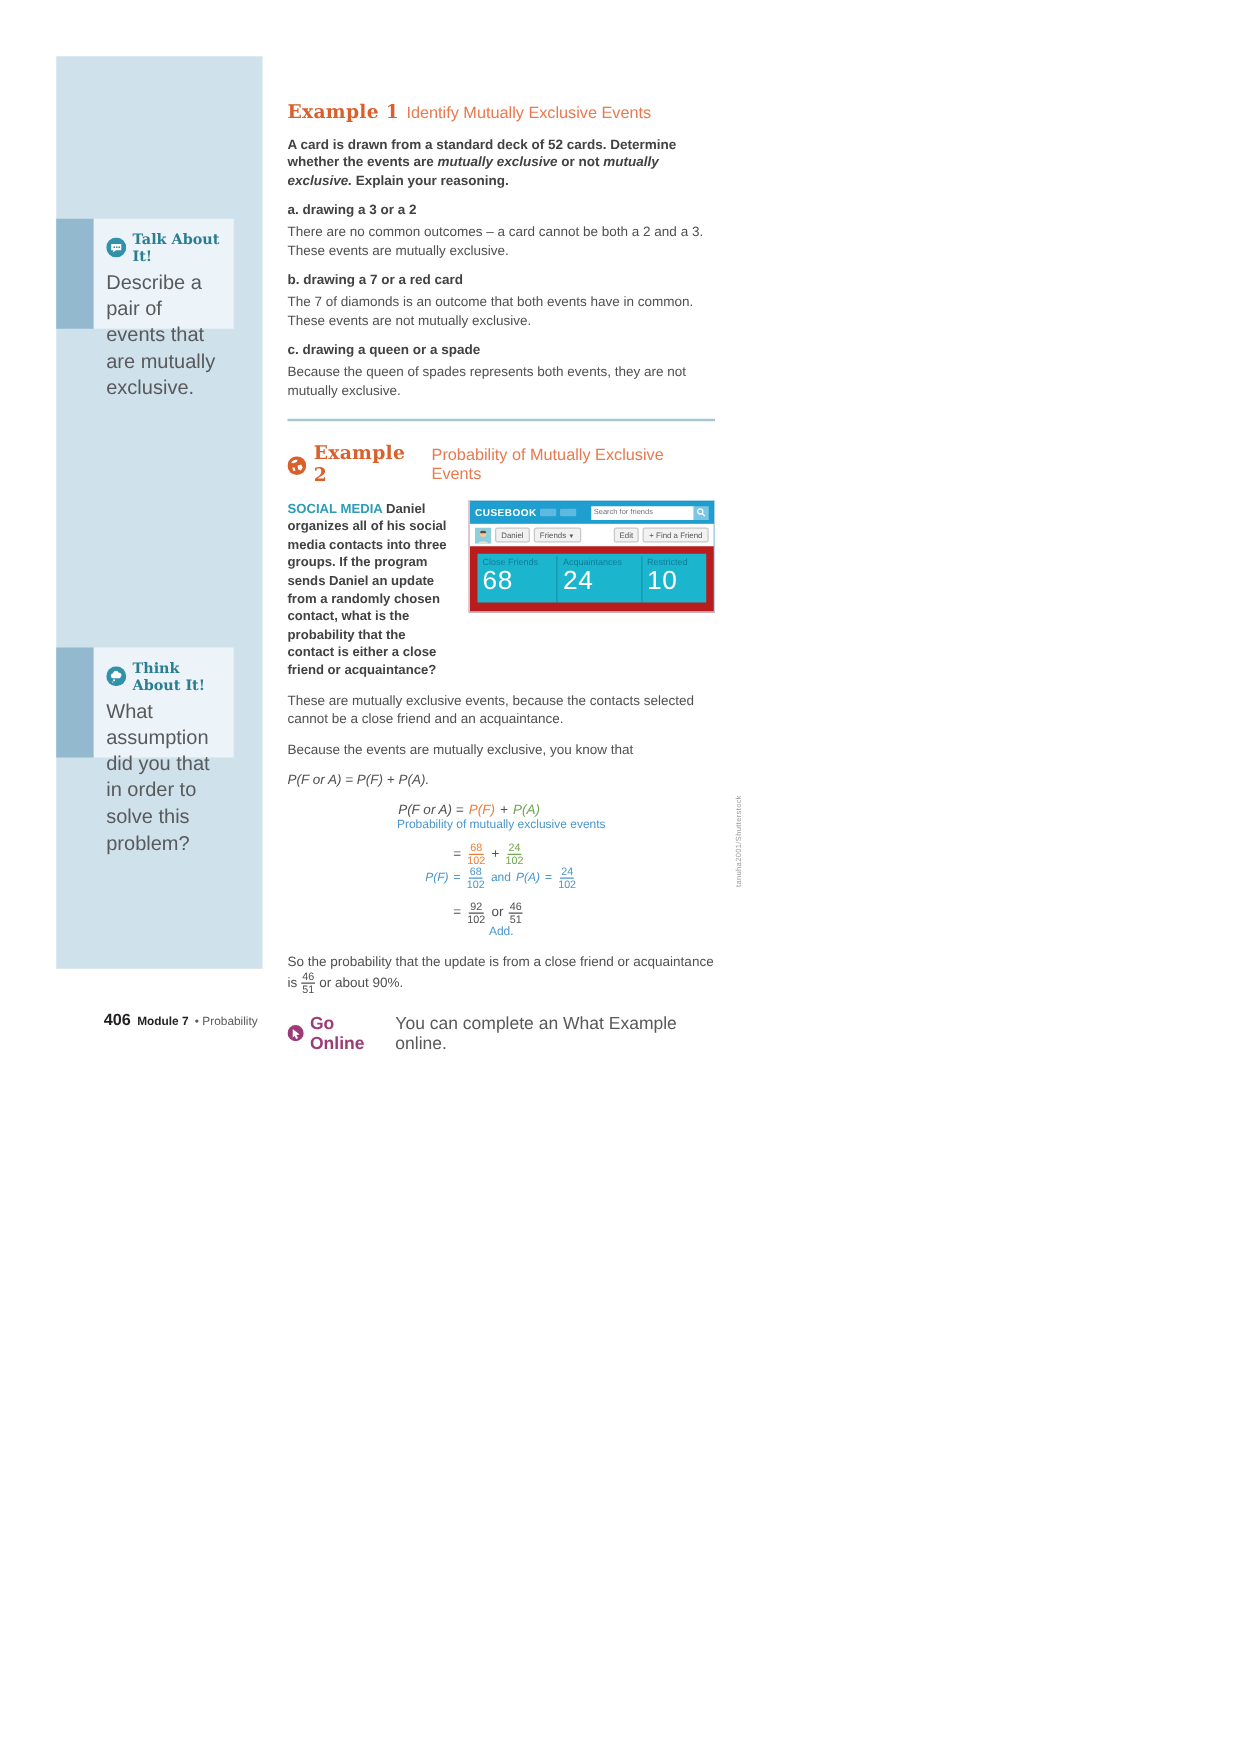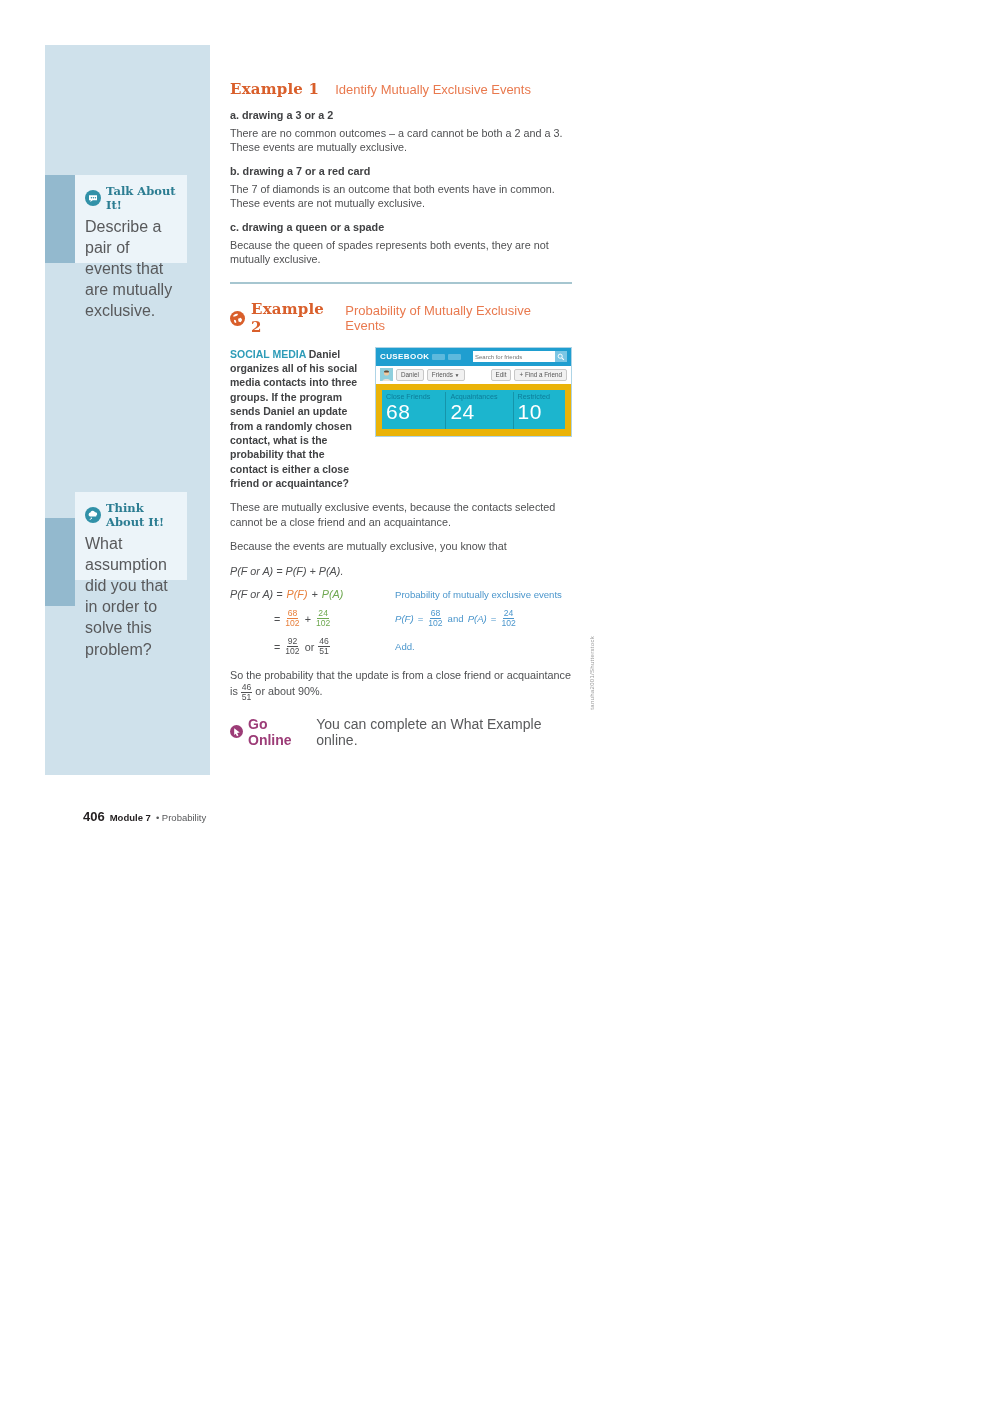--- a/index.html
+++ b/index.html
@@ -9,67 +9,67 @@
     font-family:"Liberation Sans", sans-serif;
     color:#4f5052; -webkit-font-smoothing:antialiased;
   }
 
   
   .side-col { position:absolute; left:45px; top:45px; width:165px; height:730px; background:#cfe1eb; }
   .side-box { position:absolute; left:30px; width:112px; background:#ecf4f9; padding:9px 8px 10px 10px; }
   .side-accent { position:absolute; left:0; width:30px; background:#93b9ce; }
   .talk-box   { top:130px; height:88px; }
   .talk-accent{ top:130px; height:88px; }
-  .think-box  { top:447px; height:88px; }
+  .think-box  { top:473px; height:88px; }
   .think-accent{ top:473px; height:88px; }
   .side-title-row { display:flex; align-items:center; gap:5px; margin-bottom:4px; }
   .side-title { font-family:"DejaVu Serif", serif; font-weight:bold; font-size:11.5px; color:#2c7d92; }
   .side-body  { font-size:16px; line-height:1.32; color:#58595b; }
 
   
   .main-col { position:absolute; left:230px; top:80px; width:342px; }
 
-  .ex-head { display:flex; align-items:baseline; gap:16px; margin-bottom:11px; }
+  .ex-head { display:flex; align-items:baseline; gap:6px; margin-bottom:11px; }
   .ex-label { font-family:"DejaVu Serif", serif; font-weight:bold; font-size:15px; color:#d95f2b; letter-spacing:.2px; }
   .ex-title { font-size:13px; color:#e9794e; }
   .ex2-head { display:flex; align-items:center; gap:6px; margin-bottom:11px; }
   .ex2-head .icon { flex:0 0 auto; position:relative; top:1px; }
 
   p.body  { font-size:10.8px; line-height:1.34; margin-bottom:10px; }
   p.bold  { font-weight:bold; color:#414244; }
   .bi     { font-style:italic; }
   .part-head { font-size:10.8px; font-weight:bold; color:#414244; margin-bottom:5px; }
   .part-body { margin-bottom:11px; }
 
   .divider { height:2px; background:#a6c6d0; margin:15px 0 16px; }
 
   .lead-teal { color:#2e9cb8; font-weight:bold; }
 
   
   .cb-float { float:right; width:197px; height:116px; margin-left:11px; }
-  .cb { width:197px; background:#eab308; border:1px solid #aed4e6; padding-bottom:7px; }
+  .cb { width:197px; background:#b91c1c; border:1px solid #aed4e6; padding-bottom:7px; }
   .cb-top { height:18px; background:#1f9ed0; display:flex; align-items:center; padding:0 4px; gap:3px; }
   .cb-logo { color:#ffffff; font-weight:bold; font-size:8px; letter-spacing:.4px; }
   .cb-navrect { width:13px; height:6px; background:rgba(255,255,255,.28); border-radius:1px; }
   .cb-search { margin-left:auto; display:flex; align-items:center; }
   .cb-search input { width:82px; height:11px; border:none; font-size:6px; padding:0 2px; color:#555; background:#fff; font-family:"Liberation Sans", sans-serif; }
   .cb-search .mag { width:12px; height:11px; background:#7cc6e4; display:flex; align-items:center; justify-content:center; }
   .cb-row2 { height:18px; background:#ffffff; display:flex; align-items:center; gap:3px; padding:0 4px; }
   .cb-btn { font-size:6.3px; color:#555; background:#f1f1f1; border:1px solid #c8c8c8; border-radius:2px; padding:1.5px 4px; white-space:nowrap; }
   .cb-right { margin-left:auto; display:flex; gap:3px; }
   .cb-stats { margin:6px 6px 0; background:#1cb5ce; height:39px; display:flex; padding-top:2px; }
   .cb-stat { flex:1 1 auto; padding-left:4px; }
   .cb-stat + .cb-stat { border-left:1px solid rgba(8,86,104,.35); }
   .cb-stat .lbl { font-size:7.2px; color:#0d7d99; white-space:nowrap; }
   .cb-stat .val { font-size:21px; color:#ffffff; line-height:1.05; font-weight:400; letter-spacing:.5px; }
 
   
   .math { font-style:italic; }
   .eq-block { margin:4px 0 12px; }
-  .eq-row { display:flex; align-items:center; margin-bottom:9px; }
+  .eq-row { display:flex; align-items:center; margin-bottom:9px;flex-direction:column; }
   .eq-math { width:165px; font-size:10.8px; display:flex; align-items:center; gap:4px; }
   .eq-math.indent { padding-left:44px; }
   .eq-note { flex:1; font-size:9.6px; color:#4b96cc; display:flex; align-items:center; gap:4px; flex-wrap:wrap; }
   .c-orange { color:#e8803d; }
   .c-green  { color:#6fa851; }
 
   .frac { display:inline-flex; flex-direction:column; align-items:center; vertical-align:middle; line-height:1.05; font-size:8.6px; font-style:normal; }
   .frac .num { border-bottom:1px solid currentColor; padding:0 1px; }
   .frac .den { padding:0 1px; }
 
@@ -128,20 +128,21 @@
   </div>
 </div>
 
 <div class="main-col">
 
   <div class="ex-head">
     <span class="ex-label">Example 1</span>
     <span class="ex-title">Identify Mutually Exclusive Events</span>
   </div>
 
+  <p class="body bold"><span>A card is drawn from a standard deck of 52 cards. Determine whether the events are </span><span class="bi">mutually exclusive</span><span> or not </span><span class="bi">mutually exclusive.</span><span> Explain your reasoning.</span></p>
 
   <div class="part-head">a. drawing a 3 or a 2</div>
   <p class="body part-body">There are no common outcomes – a card cannot be both a 2 and a 3. These events are mutually exclusive.</p>
 
   <div class="part-head">b. drawing a 7 or a red card</div>
   <p class="body part-body">The 7 of diamonds is an outcome that both events have in common. These events are not mutually exclusive.</p>
 
   <div class="part-head">c. drawing a queen or a spade</div>
   <p class="body part-body">Because the queen of spades represents both events, they are not mutually exclusive.</p>
 

